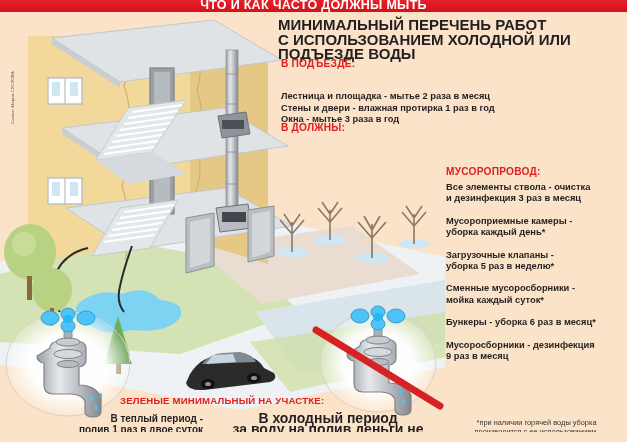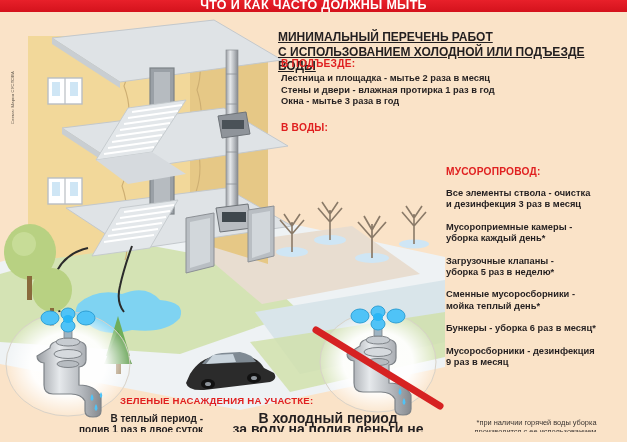--- a/index.html
+++ b/index.html
@@ -35,38 +35,38 @@
 
   
   .illus{position:absolute;left:0;top:12px;width:445px;height:430px;overflow:hidden;}
 
   
   .panel{
     position:absolute;left:278px;top:18px;width:349px;height:424px;
     z-index:40;
   }
   .panel-lead{
-    position:absolute;left:0px;top:12px;width:345px;
-    font-size:12px;font-weight:bold;color:#231f20;line-height:14.5px;text-decoration:underline;
+    position:absolute;left:0px;top:0px;width:345px;
+    font-size:15px;font-weight:bold;color:#231f20;line-height:14.5px;
   }
   .sec-head{
     font-size:10.2px;font-weight:bold;color:#e02020;letter-spacing:.2px;
   }
   .sec-body{
     font-size:9.3px;font-weight:bold;color:#231f20;line-height:11.6px;
   }
   .block{position:absolute;}
 
   #blk-podezd{left:3px;top:40px;width:345px;}
-  #blk-podezd .sec-body{margin-top:4px;}
+  #blk-podezd .sec-body{margin-top:22px;}
   #blk-lift{left:3px;top:104px;width:345px;}
   #blk-lift .sec-body{margin-top:10px;}
 
   #blk-musor{left:168px;top:148px;width:180px;}
-  #blk-musor .sec-head{display:block;margin-bottom:11px;}
+  #blk-musor .sec-head{display:block;margin-bottom:5px;}
   .mitem{
     font-size:9.3px;font-weight:bold;color:#231f20;line-height:11.4px;
     margin-bottom:11px;
   }
   #blk-note{left:166px;top:400px;width:185px;text-align:center;}
   .note{
     font-size:7.4px;font-weight:normal;color:#3a3430;line-height:9.4px;
   }
 
   
@@ -319,44 +319,44 @@
     <div class="block" id="blk-podezd">
       <div class="sec-head">В ПОДЪЕЗДЕ:</div>
       <div class="sec-body">
         <div>Лестница и площадка - мытье 2 раза в месяц</div>
         <div>Стены и двери - влажная протирка 1 раз в год</div>
         <div>Окна - мытье 3 раза в год</div>
       </div>
     </div>
 
     <div class="block" id="blk-lift">
-      <div class="sec-head">В ВОДЫ:</div>
+      <div class="sec-head">В ДОЛЖНЫ:</div>
     </div>
 
     <div class="block" id="blk-musor">
       <span class="sec-head">МУСОРОПРОВОД:</span>
       <div class="mitem" style="white-space:pre-line">Все элементы ствола - очистка
 и дезинфекция 3 раз в месяц</div>
       <div class="mitem" style="white-space:pre-line">Мусороприемные камеры -
 уборка каждый день*</div>
       <div class="mitem" style="white-space:pre-line">Загрузочные клапаны -
 уборка 5 раз в неделю*</div>
       <div class="mitem" style="white-space:pre-line">Сменные мусоросборники -
-мойка теплый день*</div>
+мойка каждый суток*</div>
       <div class="mitem" style="white-space:pre-line">Бункеры - уборка 6 раз в месяц*</div>
       <div class="mitem" style="white-space:pre-line">Мусоросборники - дезинфекция
 9 раз в месяц</div>
     </div>
 
     <div class="block" id="blk-note">
       <div class="note" style="white-space:pre-line">*при наличии горячей воды уборка
 производится с ее использованием.</div>
     </div>
 
   </div>
 
-  <div class="green-head">ЗЕЛЕНЫЕ НАСАЖДЕНИЯ НА УЧАСТКЕ:</div>
+  <div class="green-head">ЗЕЛЕНЫЕ МИНИМАЛЬНЫЙ НА УЧАСТКЕ:</div>
   <div class="cap-left" style="white-space:pre-line">В теплый период -
 полив 1 раз в двое суток</div>
   <div class="cap-right" style="white-space:pre-line">В холодный период
 за воду на полив деньги не берут</div>
 
 </div>
 
 </body></html>

